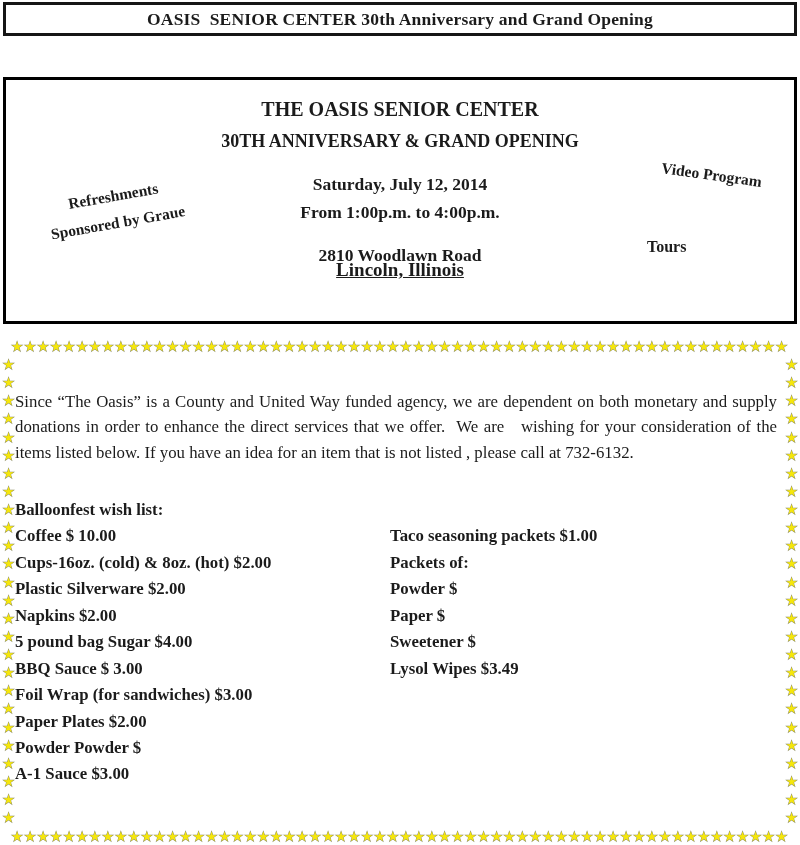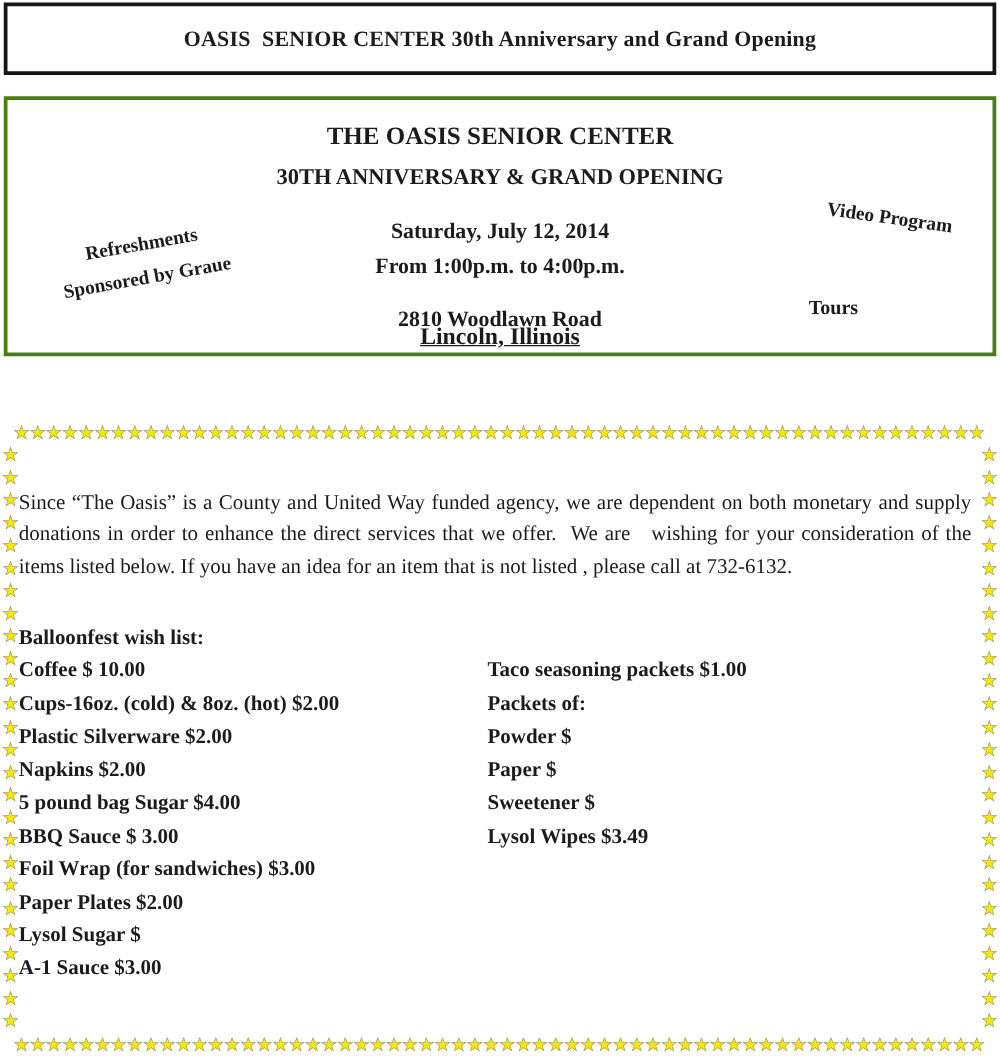--- a/index.html
+++ b/index.html
@@ -8,35 +8,35 @@
     position: relative;
     background: #ffffff;
     font-family: "Liberation Serif", "DejaVu Serif", serif;
     color: #1b1b1b;
     overflow: hidden;
   }
 
   
   .banner {
     position: absolute; left: 3px; top: 2px;
-    width: 794px; height: 58px;
+    width: 794px; height: 34px;
     box-sizing: border-box;
     border: 3px solid #161616;
     display: flex; align-items: center; justify-content: center;
   }
   .banner-title {
     font-weight: bold; font-size: 17.5px; letter-spacing: 0.2px;
   }
 
   
   .event-box {
     position: absolute; left: 3px; top: 77px;
-    width: 794px; height: 208px;
+    width: 794px; height: 247px;
     box-sizing: border-box;
-    border: 3px solid #4d7c0f;
+    border: 3px solid #000000;
   }
   .eb-line {
     position: absolute; left: 0; right: 0;
     text-align: center; font-weight: bold; white-space: nowrap;
   }
   .eb-title    { top: 18px;  font-size: 20px; }
   .eb-subtitle { top: 51px;  font-size: 18px; }
   .eb-date     { top: 94px;  font-size: 17.5px; }
   .eb-time     { top: 122px; font-size: 17.5px; }
   .eb-addr1    { top: 165px; font-size: 17.5px; }
@@ -151,18 +151,18 @@
     <div>Napkins $2.00</div>
     <div>Paper $</div>
     <div>5 pound bag Sugar $4.00</div>
     <div>Sweetener $</div>
     <div>BBQ Sauce $ 3.00</div>
     <div>Lysol Wipes $3.49</div>
     <div>Foil Wrap (for sandwiches) $3.00</div>
     <div></div>
     <div>Paper Plates $2.00</div>
     <div></div>
-    <div>Lysol Sugar $</div>
+    <div>Powder Powder $</div>
     <div></div>
     <div>A-1 Sauce $3.00</div>
     <div></div>
   </div>
 </div>
 
 </body></html>

